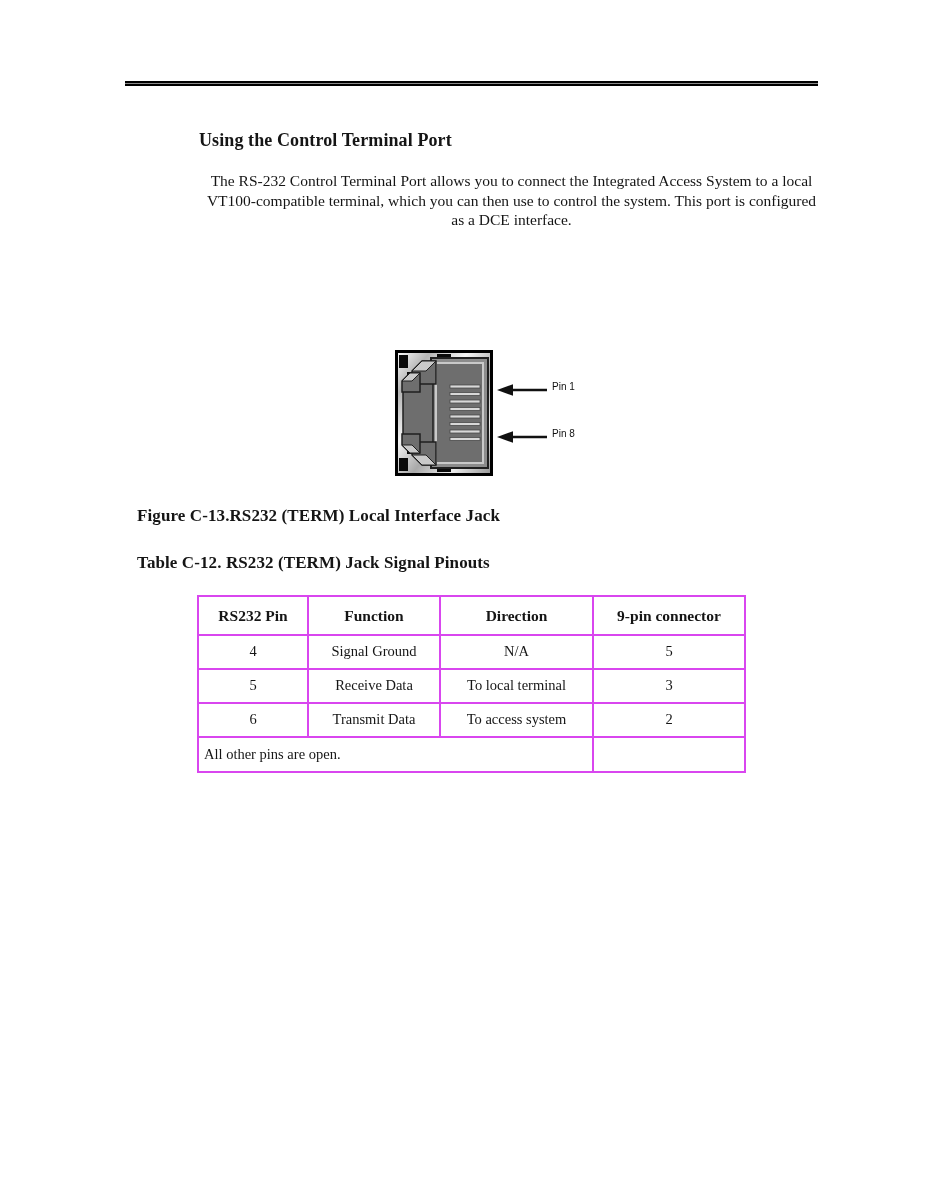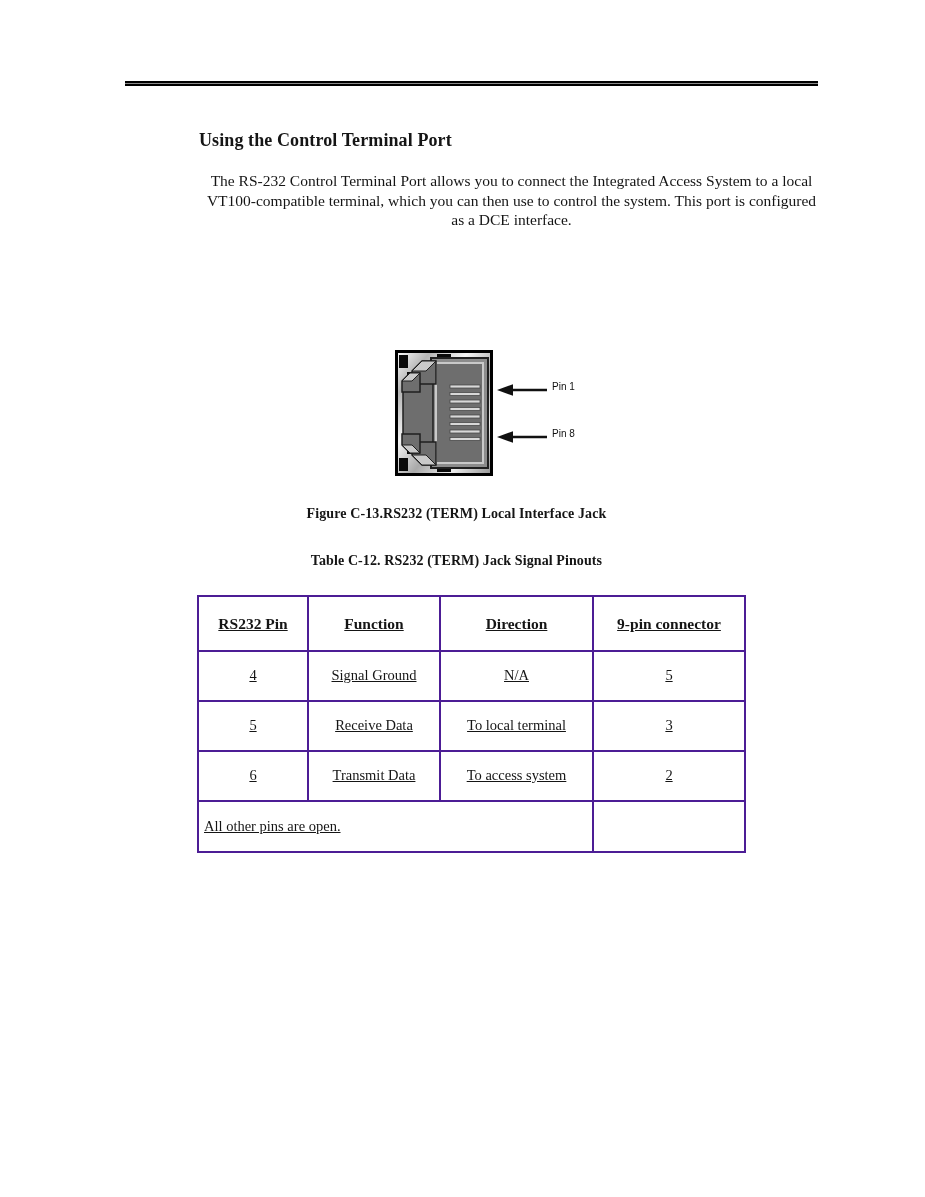--- a/index.html
+++ b/index.html
@@ -35,35 +35,35 @@
 
   .pin-label {
     position: absolute; left: 552px;
     font-family: "Liberation Sans", sans-serif;
     font-size: 10px; color: #111111; white-space: nowrap;
   }
   .pin-label.pin1 { top: 381px; }
   .pin-label.pin8 { top: 428px; }
 
   .caption {
-    position: absolute; left: 110px; width: 693px; text-align: center;
-    font-size: 14px; font-weight: bold; letter-spacing: 0.1px;
+    position: absolute; left: 137px; width: 693px; text-align: left;
+    font-size: 17px; font-weight: bold; letter-spacing: 0.1px;
   }
   .fig-caption { top: 506px; }
   .table-caption { top: 553px; }
 
   table.pinout-table {
     position: absolute; left: 197px; top: 595px;
     border-collapse: collapse; table-layout: fixed;
     border: 2px solid #000;
   }
   .pinout-table th, .pinout-table td {
-    border: 2px solid #4c1d95; padding: 16px 3px;
+    border: 2px solid #d946ef; padding: 8px 3px;
     text-align: center; vertical-align: middle;
-    overflow: hidden; white-space: nowrap; text-decoration: underline;
+    overflow: hidden; white-space: nowrap;
   }
   .pinout-table th { font-size: 15.5px; font-weight: bold; height: 21px; }
   .pinout-table td { font-size: 14.5px; height: 16px; line-height: 1.1; }
   .pinout-table td.footnote { text-align: left; padding-left: 5px; height: 17px; }
 
   .page-footer {
     position: absolute; left: 125px; top: 1121px; width: 693px;
     display: flex; justify-content: space-between; align-items: flex-start;
     font-size: 15px;
   }

